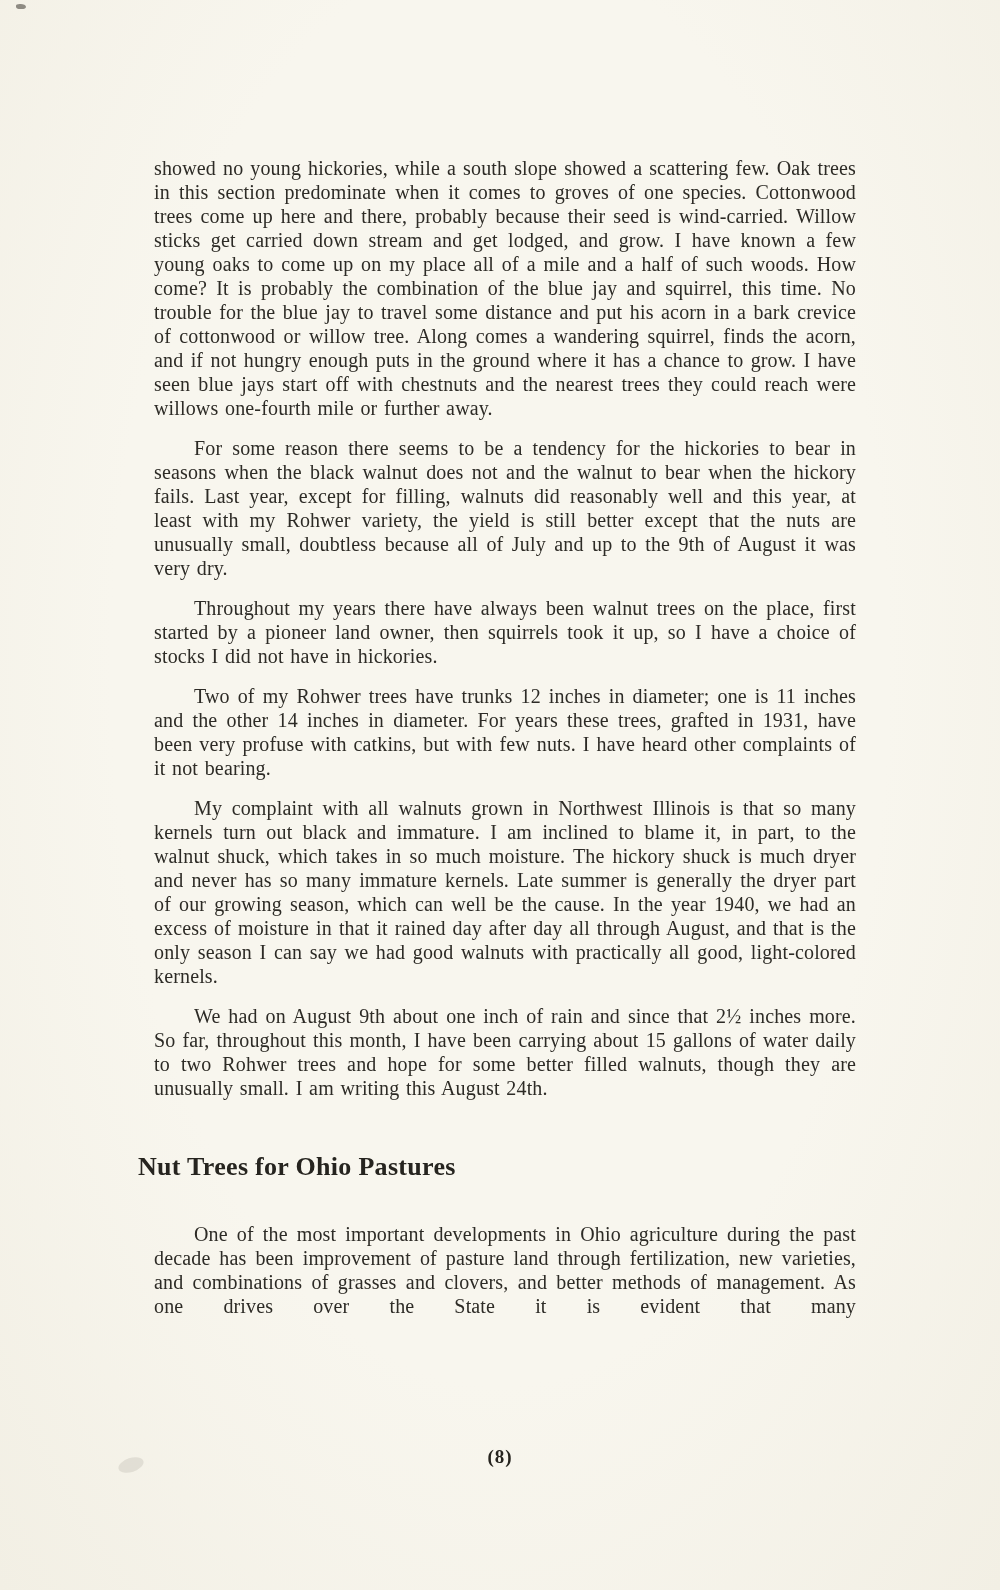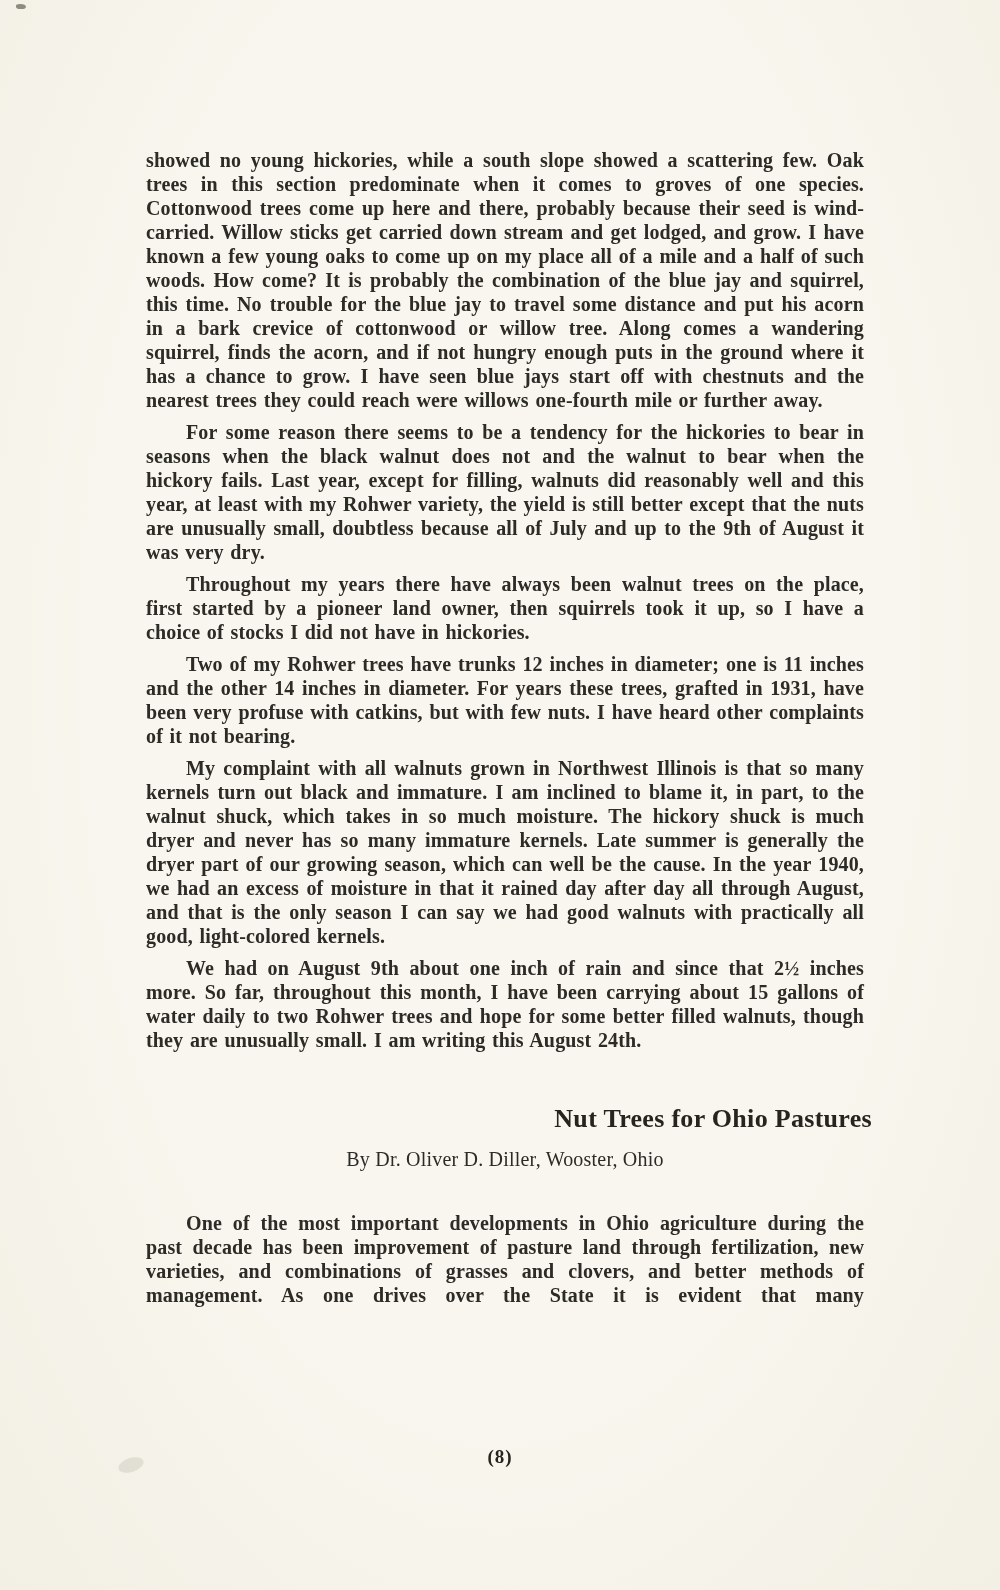--- a/index.html
+++ b/index.html
@@ -37,38 +37,37 @@
     border-radius: 50%;
     transform: rotate(-18deg);
   }
   .text-col {
     position: absolute;
     left: 138px;
     top: 140px;
     width: 734px;
   }
   .text-col p {
-    margin: 8px;
+    margin: 16px;
     font-size: 20px;
     line-height: 24px;
     text-align: justify;
     text-indent: 40px;
     word-spacing: 1.5px;
     letter-spacing: 0.15px;
-    font-weight: bold;
   }
   .text-col p.no-indent {
     text-indent: 0;
   }
   .text-col p.justify-last {
     text-align-last: justify;
   }
   .section-heading {
     margin: 52px 0 0 0;
-    text-align: right;
+    text-align: left;
     font-size: 26px;
     font-weight: bold;
     letter-spacing: 0.3px;
     color: #26241f;
   }
   .byline {
     margin-top: 14px;
     text-align: center;
     font-size: 20px;
     letter-spacing: 0.2px;
@@ -95,21 +94,20 @@
   <div class="text-col">
 
     <p class="no-indent">showed no young hickories, while a south slope showed a scattering few. Oak trees in this section predominate when it comes to groves of one species. Cottonwood trees come up here and there, probably because their seed is wind-carried. Willow sticks get carried down stream and get lodged, and grow. I have known a few young oaks to come up on my place all of a mile and a half of such woods. How come? It is probably the combination of the blue jay and squirrel, this time. No trouble for the blue jay to travel some distance and put his acorn in a bark crevice of cottonwood or willow tree. Along comes a wandering squirrel, finds the acorn, and if not hungry enough puts in the ground where it has a chance to grow. I have seen blue jays start off with chestnuts and the nearest trees they could reach were willows one-fourth mile or further away.</p>
     <p>For some reason there seems to be a tendency for the hickories to bear in seasons when the black walnut does not and the walnut to bear when the hickory fails. Last year, except for filling, walnuts did reasonably well and this year, at least with my Rohwer variety, the yield is still better except that the nuts are unusually small, doubtless because all of July and up to the 9th of August it was very dry.</p>
     <p>Throughout my years there have always been walnut trees on the place, first started by a pioneer land owner, then squirrels took it up, so I have a choice of stocks I did not have in hickories.</p>
     <p>Two of my Rohwer trees have trunks 12 inches in diameter; one is 11 inches and the other 14 inches in diameter. For years these trees, grafted in 1931, have been very profuse with catkins, but with few nuts. I have heard other complaints of it not bearing.</p>
     <p>My complaint with all walnuts grown in Northwest Illinois is that so many kernels turn out black and immature. I am inclined to blame it, in part, to the walnut shuck, which takes in so much moisture. The hickory shuck is much dryer and never has so many immature kernels. Late summer is generally the dryer part of our growing season, which can well be the cause. In the year 1940, we had an excess of moisture in that it rained day after day all through August, and that is the only season I can say we had good walnuts with practically all good, light-colored kernels.</p>
     <p>We had on August 9th about one inch of rain and since that 2½ inches more. So far, throughout this month, I have been carrying about 15 gallons of water daily to two Rohwer trees and hope for some better filled walnuts, though they are unusually small. I am writing this August 24th.</p>
 
     <h2 class="section-heading">Nut Trees for Ohio Pastures</h2>
-    <div class="byline">By Dr. Oliver D. Diller, Wooster, Ohio</div>
 
     <div class="section-body">
       <p class="justify-last">One of the most important developments in Ohio agriculture during the past decade has been improvement of pasture land through fertilization, new varieties, and combinations of grasses and clovers, and better methods of management. As one drives over the State it is evident that many</p>
     </div>
 
   </div>
 
   <div class="page-number">(8)</div>
 </div>
 

